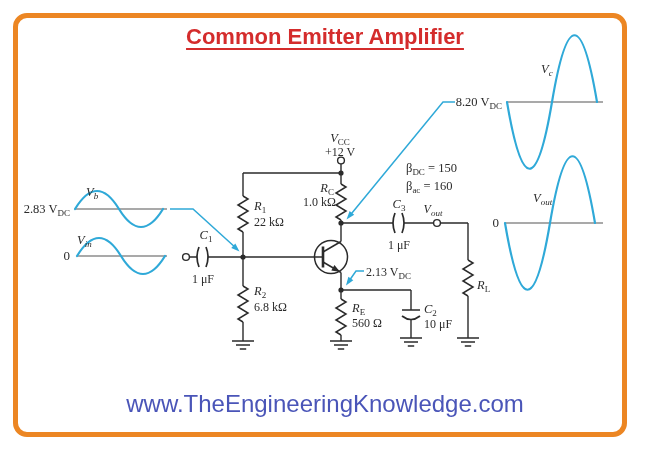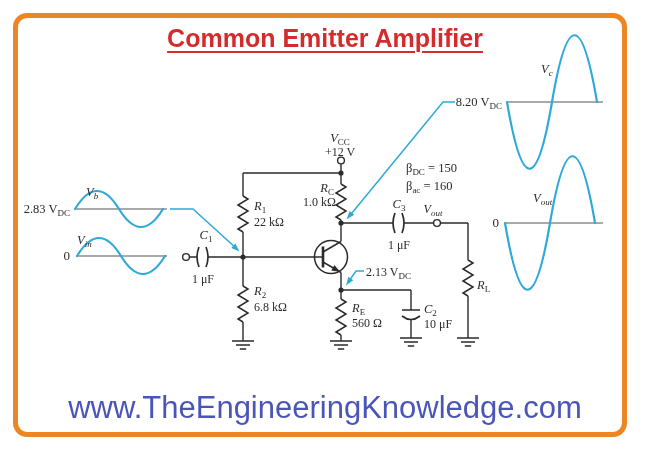--- a/index.html
+++ b/index.html
@@ -1,24 +1,24 @@
 <!DOCTYPE html>
 <html><head>
 <meta charset="utf-8">
 <style>
   html,body{margin:0;padding:0;background:#ffffff;}
   .stage{position:relative;width:650px;height:455px;background:#ffffff;overflow:hidden;
          font-family:"Liberation Sans",sans-serif;}
   .frame{position:absolute;left:13px;top:13px;width:614px;height:424px;
          border:5px solid #EC8623;border-radius:14px;box-sizing:border-box;}
   .title{position:absolute;top:24px;left:0;width:100%;text-align:center;
-         color:#D42C2C;font-weight:bold;font-size:25px;letter-spacing:0px;
+         color:#D42C2C;font-weight:bold;font-size:22px;letter-spacing:0px;
          text-decoration:underline;text-decoration-thickness:2px;text-underline-offset:4px;}
   .website{position:absolute;top:390px;left:0;width:100%;text-align:center;
-         color:#4A55B8;font-size:31px;}
+         color:#4A55B8;font-size:24px;}
   svg.diagram{position:absolute;left:0;top:0;font-family:"Liberation Serif",serif;}
   svg text{fill:#2b2b2b;}
 </style>
 </head>
 <body>
 
 <div class="stage">
   <div class="frame"></div>
   <div class="title">Common Emitter Amplifier</div>
   <div class="website">www.TheEngineeringKnowledge.com</div>

